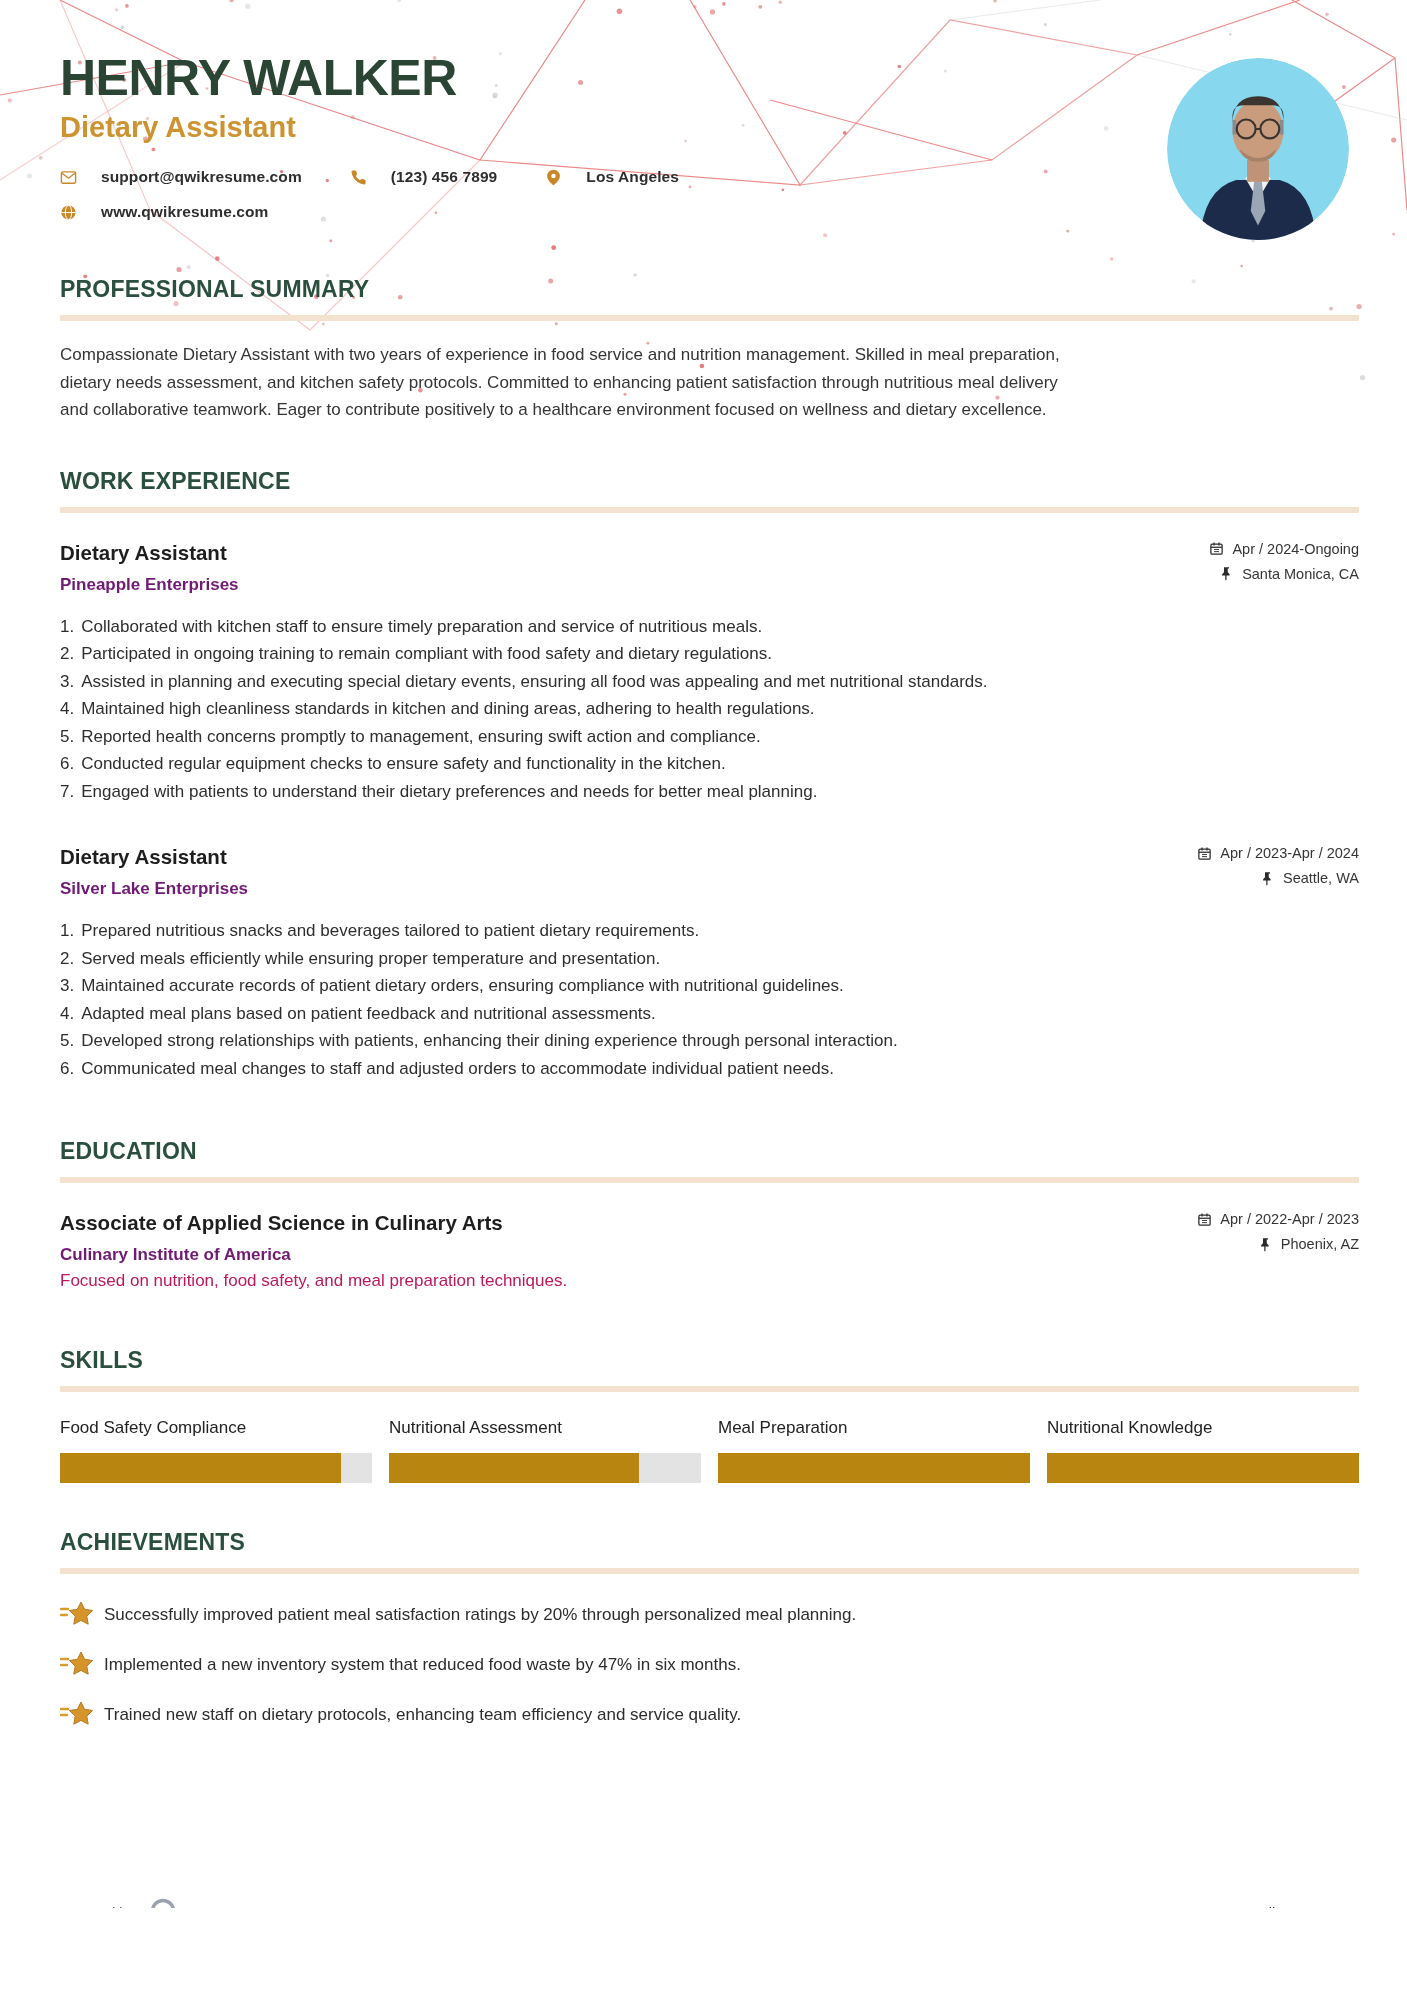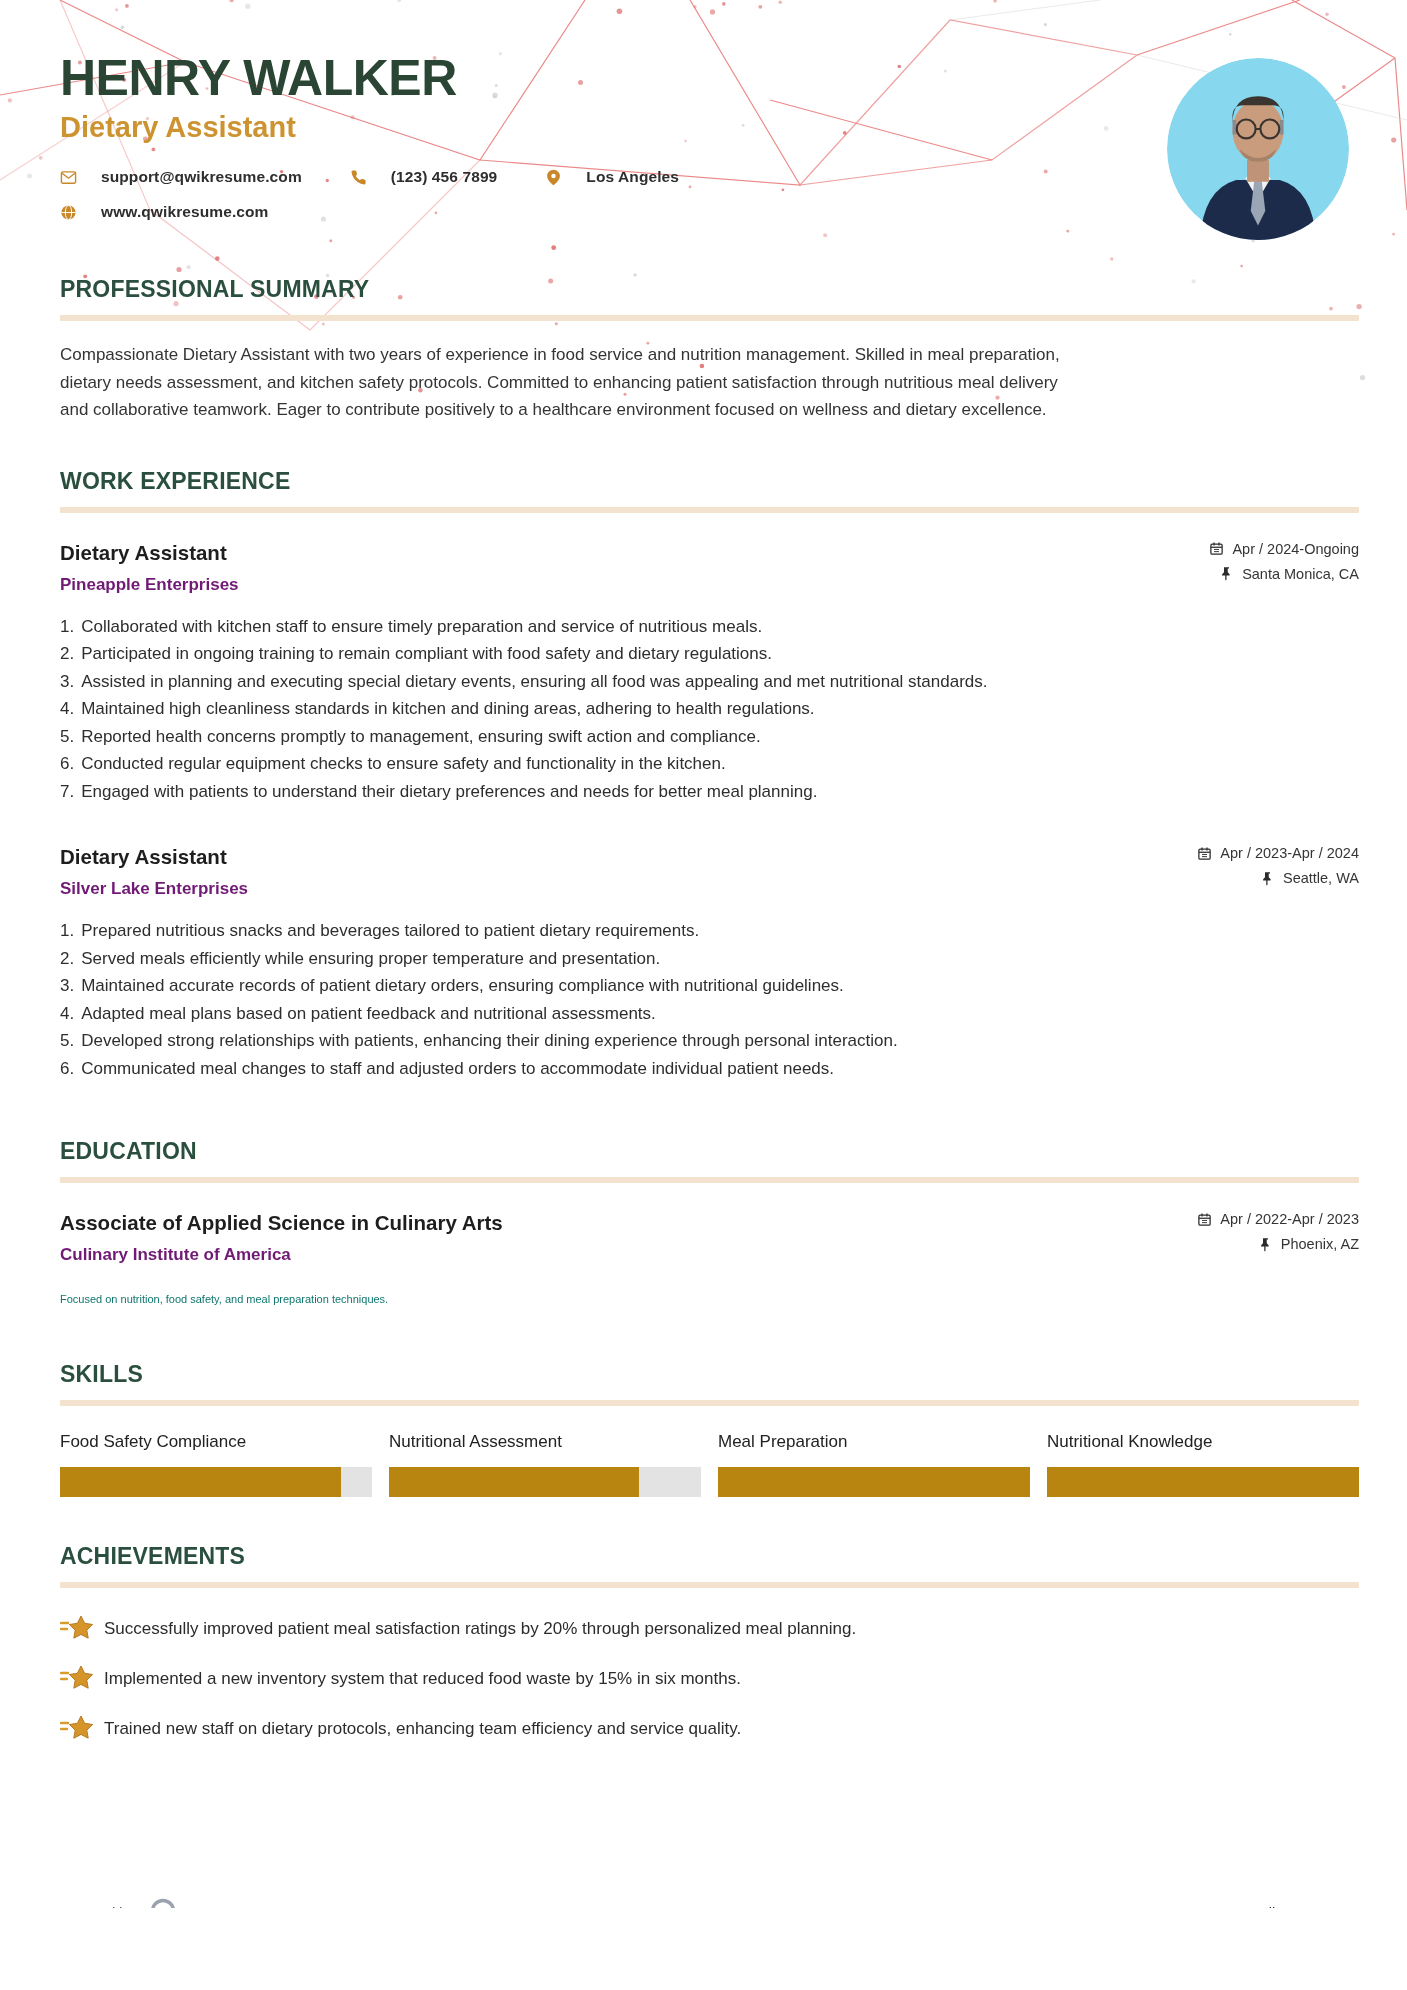--- a/index.html
+++ b/index.html
@@ -44,21 +44,21 @@
   .job-company { margin-top:10px; font-size:17px; font-weight:700; color:#701a75; }
   .job-meta { text-align:right; }
   .meta-line { display:flex; justify-content:flex-end; align-items:center; font-size:14.5px; color:#353535; }
   .meta-line + .meta-line { margin-top:9px; }
   .meta-line .mico { width:15px; height:15px; margin-right:8px; }
   ol.bullets { margin-top:18px; list-style:none; }
   ol.bullets li { display:flex; font-size:17px; line-height:27.5px; color:#2e2e2e; }
   ol.bullets .num { flex:0 0 auto; margin-right:7px; }
 
   .education { margin-top:56px; }
-  .edu-desc { margin-top:28px; font-size:11px; color:#0f766e; }
+  .edu-desc { margin-top:6px; font-size:17px; color:#be185d; }
 
   .skills { margin-top:56px; }
   .skill-grid { display:grid; grid-template-columns:repeat(4,1fr); gap:17px; margin-top:26px; }
   .skill-label { font-size:17px; color:#222; }
   .skill-track { margin-top:15px; height:30px; background:#e3e3e3; }
   .skill-fill { height:100%; background:#b98511; }
 
   .achievements { margin-top:46px; }
   .ach-list { margin-top:26px; }
   .ach-item { display:flex; align-items:center; }
@@ -467,21 +467,21 @@
             </svg>
             <span class="txt">Successfully improved patient meal satisfaction ratings by 20% through personalized meal planning.</span>
           </div>
 
           <div class="ach-item">
             <svg class="star" viewBox="0 0 34 30">
               <line x1="1" y1="9" x2="8" y2="9" stroke="#d99a2e" stroke-width="2.4" stroke-linecap="round"></line>
               <line x1="1" y1="15" x2="7" y2="15" stroke="#d99a2e" stroke-width="2.4" stroke-linecap="round"></line>
               <path d="M21 2 l3.6 7.3 8 1.2 -5.8 5.7 1.4 8 -7.2 -3.8 -7.2 3.8 1.4 -8 -5.8 -5.7 8 -1.2 Z" fill="#d6952b" stroke="#b5791f" stroke-width="1"></path>
             </svg>
-            <span class="txt">Implemented a new inventory system that reduced food waste by 15% in six months.</span>
+            <span class="txt">Implemented a new inventory system that reduced food waste by 47% in six months.</span>
           </div>
 
           <div class="ach-item">
             <svg class="star" viewBox="0 0 34 30">
               <line x1="1" y1="9" x2="8" y2="9" stroke="#d99a2e" stroke-width="2.4" stroke-linecap="round"></line>
               <line x1="1" y1="15" x2="7" y2="15" stroke="#d99a2e" stroke-width="2.4" stroke-linecap="round"></line>
               <path d="M21 2 l3.6 7.3 8 1.2 -5.8 5.7 1.4 8 -7.2 -3.8 -7.2 3.8 1.4 -8 -5.8 -5.7 8 -1.2 Z" fill="#d6952b" stroke="#b5791f" stroke-width="1"></path>
             </svg>
             <span class="txt">Trained new staff on dietary protocols, enhancing team efficiency and service quality.</span>
           </div>

